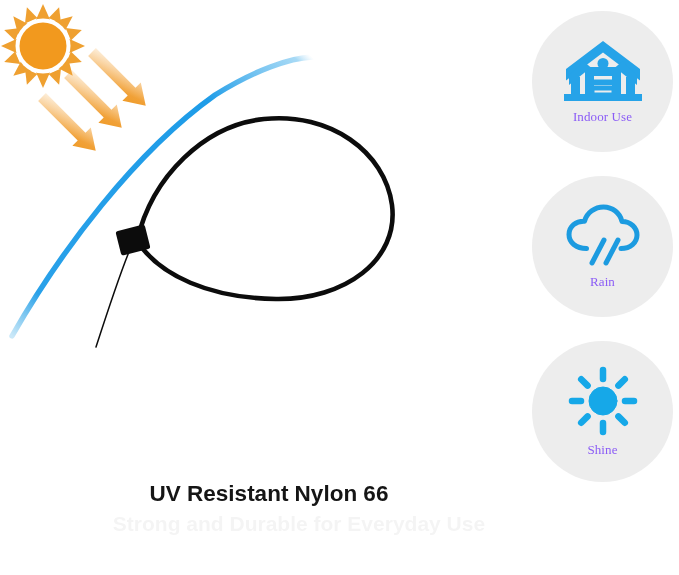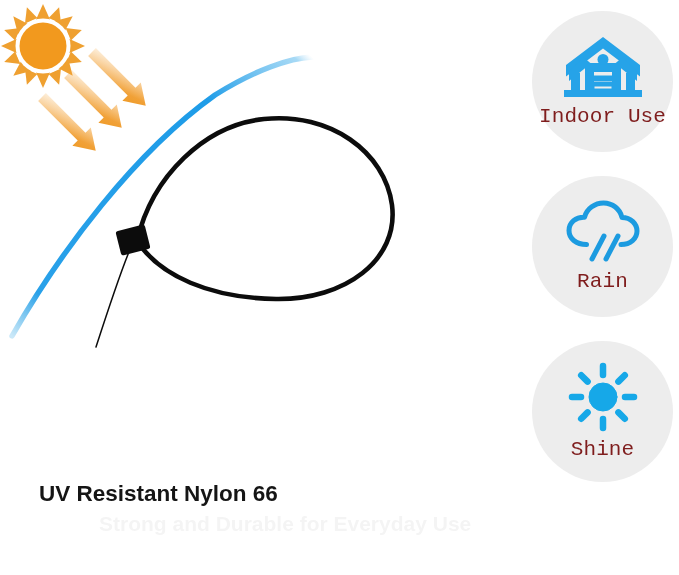--- a/index.html
+++ b/index.html
@@ -45,34 +45,35 @@
   #badge-indoor { left: 532px; top: 11px; }
   #badge-rain   { left: 532px; top: 176px; }
   #badge-shine  { left: 532px; top: 341px; }
 
   .badge-icon {
     display: block;
     line-height: 0;
     margin-bottom: 6px;
   }
   .badge-label {
-    font-family: Liberation Mono, monospace;
-    font-size: 21px;
-    color: #7f1d1d;
+    font-family: Liberation Serif, serif;
+    font-size: 13px;
+    color: #8b5cf6;
     letter-spacing: 0.1px;
     text-align: center;
     white-space: nowrap;
   }
 
   
   #caption {
     position: absolute;
     left: 39px;
     top: 478px;
     width: 460px;
+    text-align: center;
   }
   .caption-line {
     font-family: "Liberation Sans", sans-serif;
     font-weight: bold;
     font-size: 22.5px;
     line-height: 31px;
     color: #151515;
     white-space: nowrap;
   }
   #caption-line-3 {

